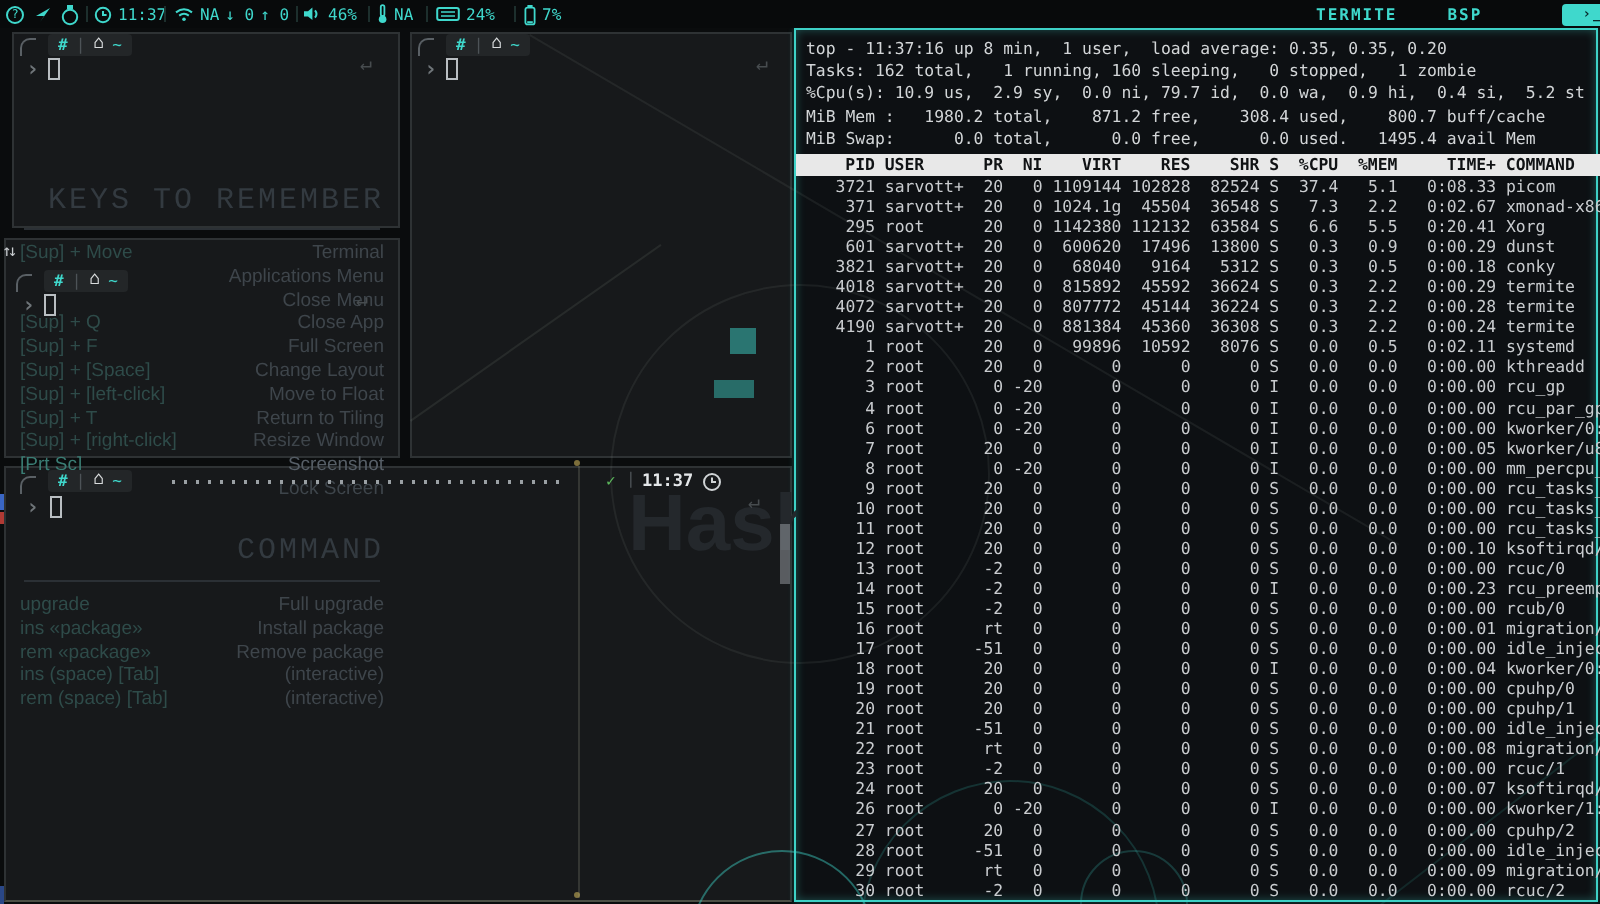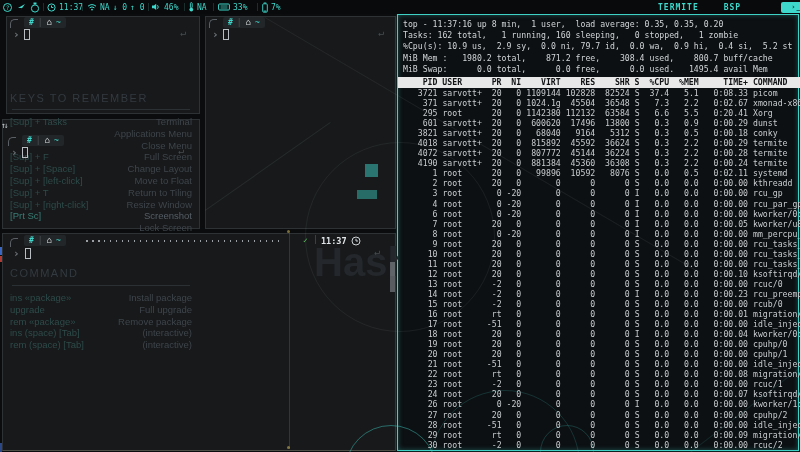--- a/index.html
+++ b/index.html
@@ -28,21 +28,21 @@
   .ppath{color:#3fd8cc}
   .parrow{color:#6f7579;font-size:11px;font-weight:bold;line-height:11px}
   .cursorblk{width:6px;height:11px;border:1px solid #b9bec2}
   .retglyph{color:#474c4f;font-size:10px}
   .dotfill{height:2px;background-image:repeating-linear-gradient(90deg,#9aa0a4 0 1.5px,transparent 1.5px 6px)}
   .okmark{color:#5cb85c;font-size:8px;font-weight:bold}
   .sttime{color:#e3e6e8;font-size:8.5px;font-weight:bold}
 
   
   .z2{z-index:2;position:absolute}
-  .cstitle{font-family:Liberation Sans, sans-serif;font-size:11px;letter-spacing:1.5px;color:#333a40;text-align:left}
+  .cstitle{font-family:Liberation Mono, monospace;font-size:15px;letter-spacing:1.5px;color:#333a40;text-align:right}
   .csrule{height:1px;background:#2b3035}
   .csrow{display:flex;justify-content:space-between;height:11.8px;line-height:11.8px;font-family:"Liberation Sans",sans-serif;font-size:9.5px}
   .cskey{color:#2e4b49}
   .csact{color:#3e454b}
   .csrow.hl .cskey{color:#3a7d74}
   .csrow.hl .csact{color:#565e66}
   .watermark{font-family:"Liberation Sans",sans-serif;font-weight:bold;font-size:40px;color:#24282c;width:84px;overflow:hidden;white-space:nowrap}
 
   
   .topout{position:absolute;z-index:4;white-space:pre;color:#d2d5d7}
@@ -105,21 +105,21 @@
           <circle cx="2.3" cy="7.6" r="1.9" fill="#3fd8cc"></circle>
         </svg></span>
     <span>NA</span>
   </span>
   <span class="tsep" style="left:213px"></span>
   <span class="tb" style="left:218px">
     <span><svg width="12" height="8">
           <rect x="0.6" y="1" width="10.8" height="6" rx="1" fill="none" stroke="#3fd8cc" stroke-width="1"></rect>
           <path d="M2.5 3 h7 M2.5 5 h7" stroke="#3fd8cc" stroke-width="0.8"></path>
         </svg></span>
-    <span>33%</span>
+    <span>24%</span>
   </span>
   <span class="tsep" style="left:257px"></span>
   <span class="tb" style="left:262px">
     <span><svg width="6" height="11">
           <rect x="1.7" y="0.5" width="2.6" height="1" fill="#3fd8cc"></rect>
           <rect x="0.7" y="1.8" width="4.6" height="8.4" rx="1" fill="none" stroke="#3fd8cc" stroke-width="0.9"></rect>
           <rect x="1.6" y="8.6" width="2.8" height="1" fill="#3fd8cc"></rect>
         </svg></span>
     <span>7%</span>
   </span>
@@ -145,30 +145,34 @@
 <div class="z2" style="left:287px;top:446px;width:3px;height:3px;background:#c8b05a;border-radius:50%;opacity:.6"></div>
 <div class="z2" style="left:0;top:247px;width:2px;height:8px;background:#3a66c4"></div>
 <div class="z2" style="left:0;top:256px;width:2px;height:6px;background:#b03a34"></div>
 <div class="z2" style="left:0;top:443px;width:2px;height:9px;background:rgba(58,102,196,.67)"></div>
 
 <div class="z2" style="left:10px;top:92px;width:182px">
   <div class="cstitle">KEYS TO REMEMBER</div>
   <div class="csrule" style="margin:5px 2px 6px 2px"></div>
   <div id="keys-list">
       <div class="csrow">
-        <span class="cskey">[Sup] + Tasks</span>
+        <span class="cskey">[Sup] + Move</span>
         <span class="csact">Terminal</span>
       </div>
       <div class="csrow">
         <span class="cskey"></span>
         <span class="csact">Applications Menu</span>
       </div>
       <div class="csrow">
         <span class="cskey"></span>
         <span class="csact">Close Menu</span>
+      </div>
+      <div class="csrow">
+        <span class="cskey">[Sup] + Q</span>
+        <span class="csact">Close App</span>
       </div>
       <div class="csrow">
         <span class="cskey">[Sup] + F</span>
         <span class="csact">Full Screen</span>
       </div>
       <div class="csrow">
         <span class="cskey">[Sup] + [Space]</span>
         <span class="csact">Change Layout</span>
       </div>
       <div class="csrow">
@@ -192,26 +196,26 @@
         <span class="csact">Lock Screen</span>
       </div>
     </div>
 </div>
 
 <div class="z2" style="left:10px;top:267px;width:182px">
   <div class="cstitle">COMMAND</div>
   <div class="csrule" style="margin:6px 2px 6px 2px"></div>
   <div id="cmds-list">
       <div class="csrow">
+        <span class="cskey">upgrade</span>
+        <span class="csact">Full upgrade</span>
+      </div>
+      <div class="csrow">
         <span class="cskey">ins «package»</span>
         <span class="csact">Install package</span>
-      </div>
-      <div class="csrow">
-        <span class="cskey">upgrade</span>
-        <span class="csact">Full upgrade</span>
       </div>
       <div class="csrow">
         <span class="cskey">rem «package»</span>
         <span class="csact">Remove package</span>
       </div>
       <div class="csrow">
         <span class="cskey">ins (space) [Tab]</span>
         <span class="csact">(interactive)</span>
       </div>
       <div class="csrow">

